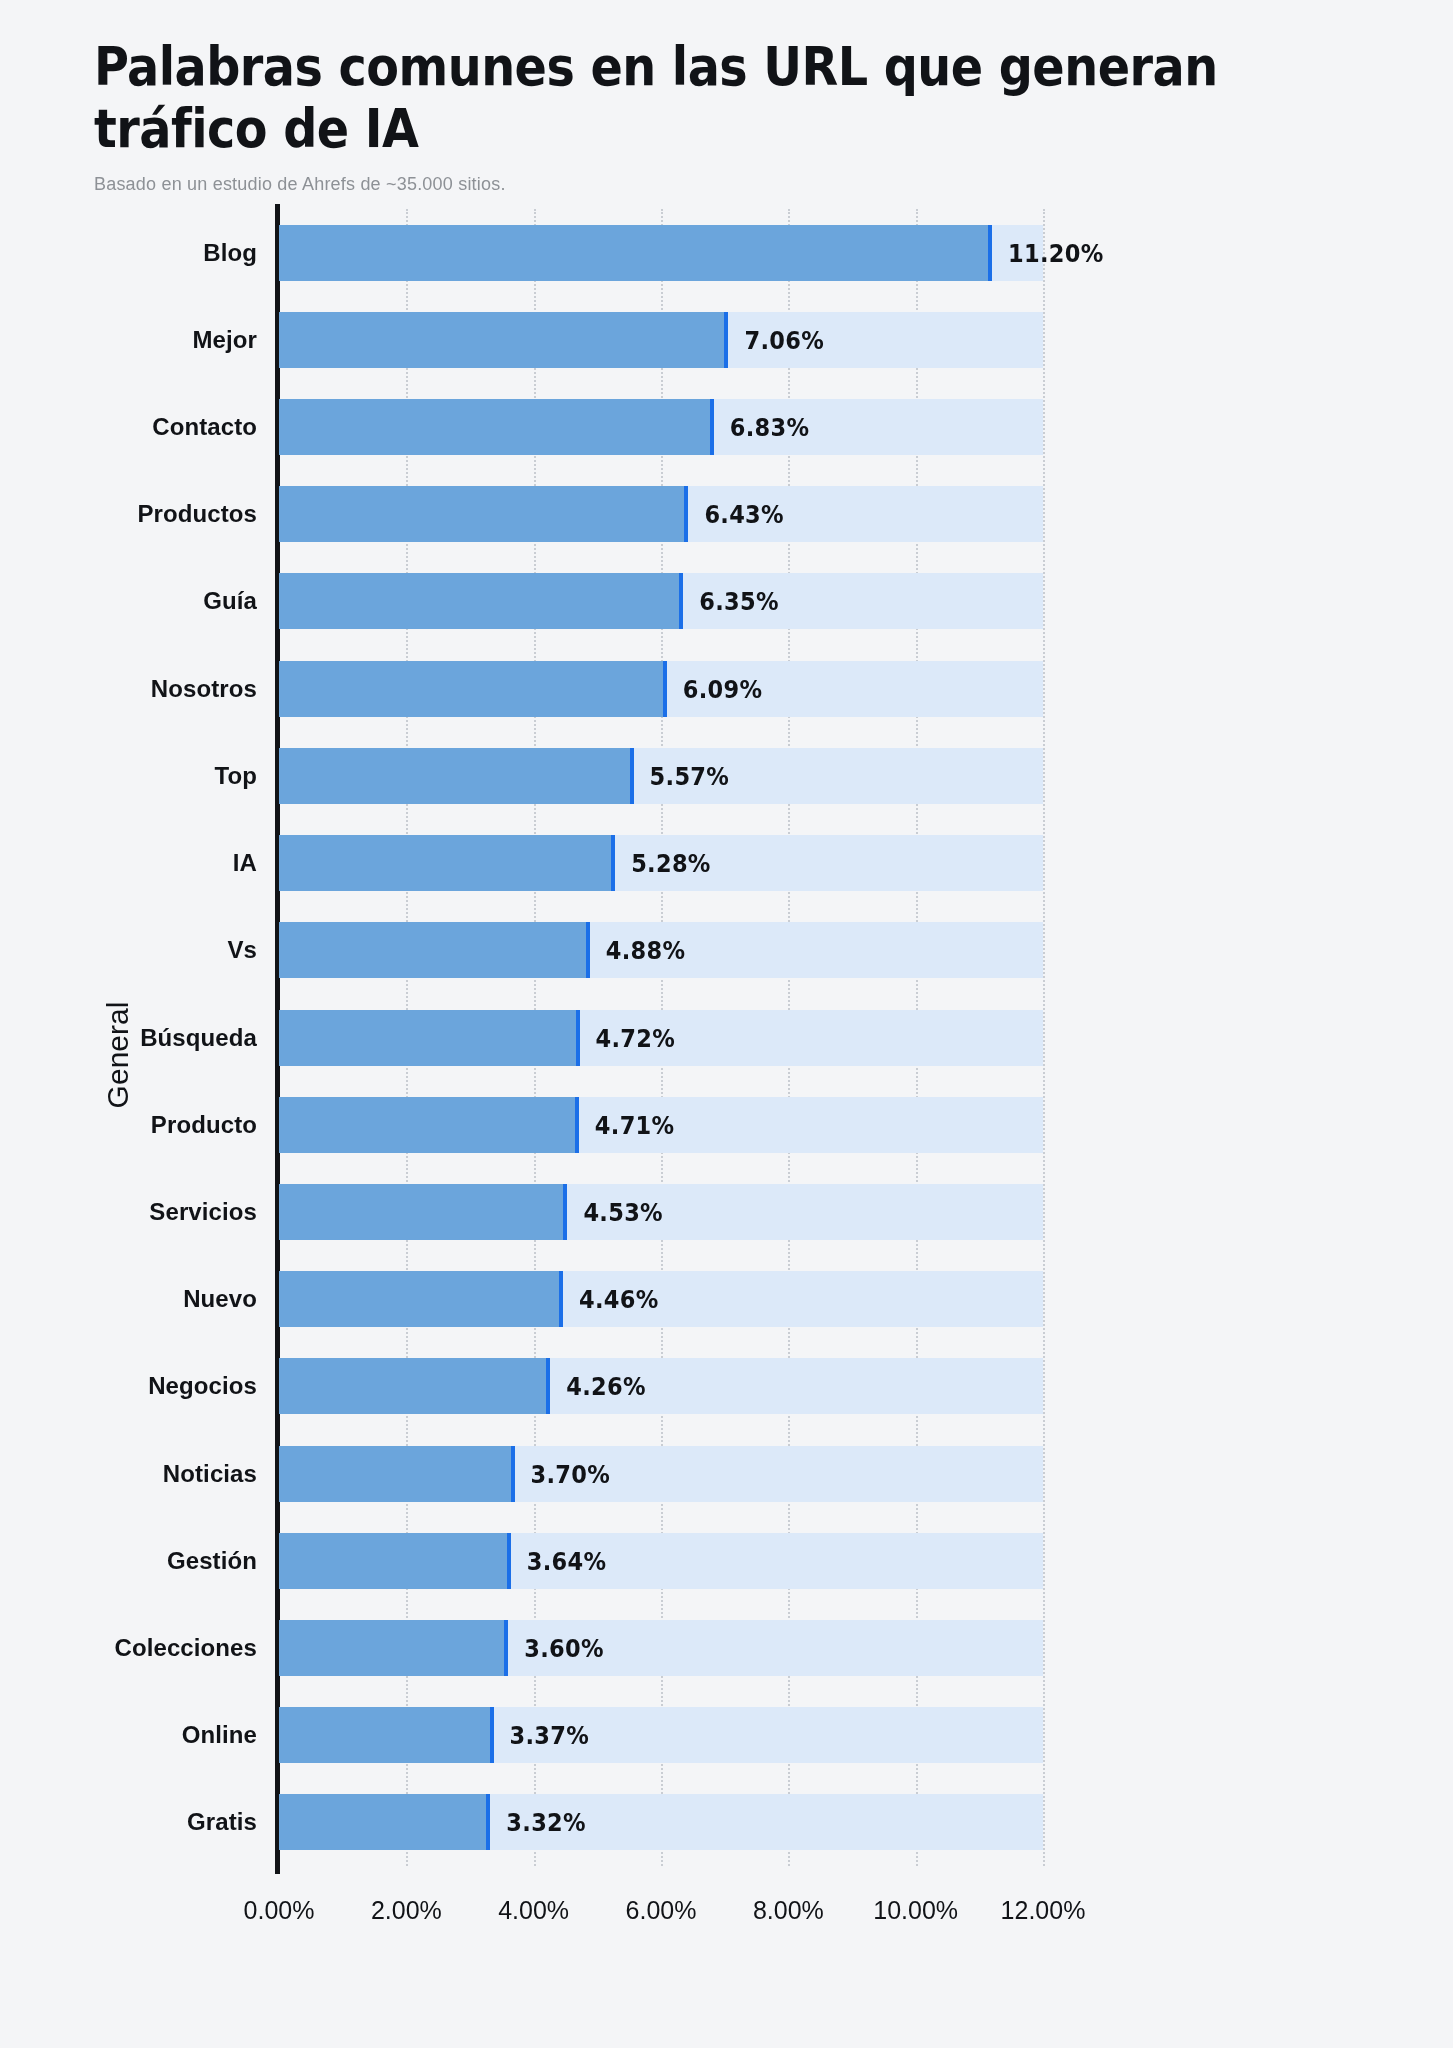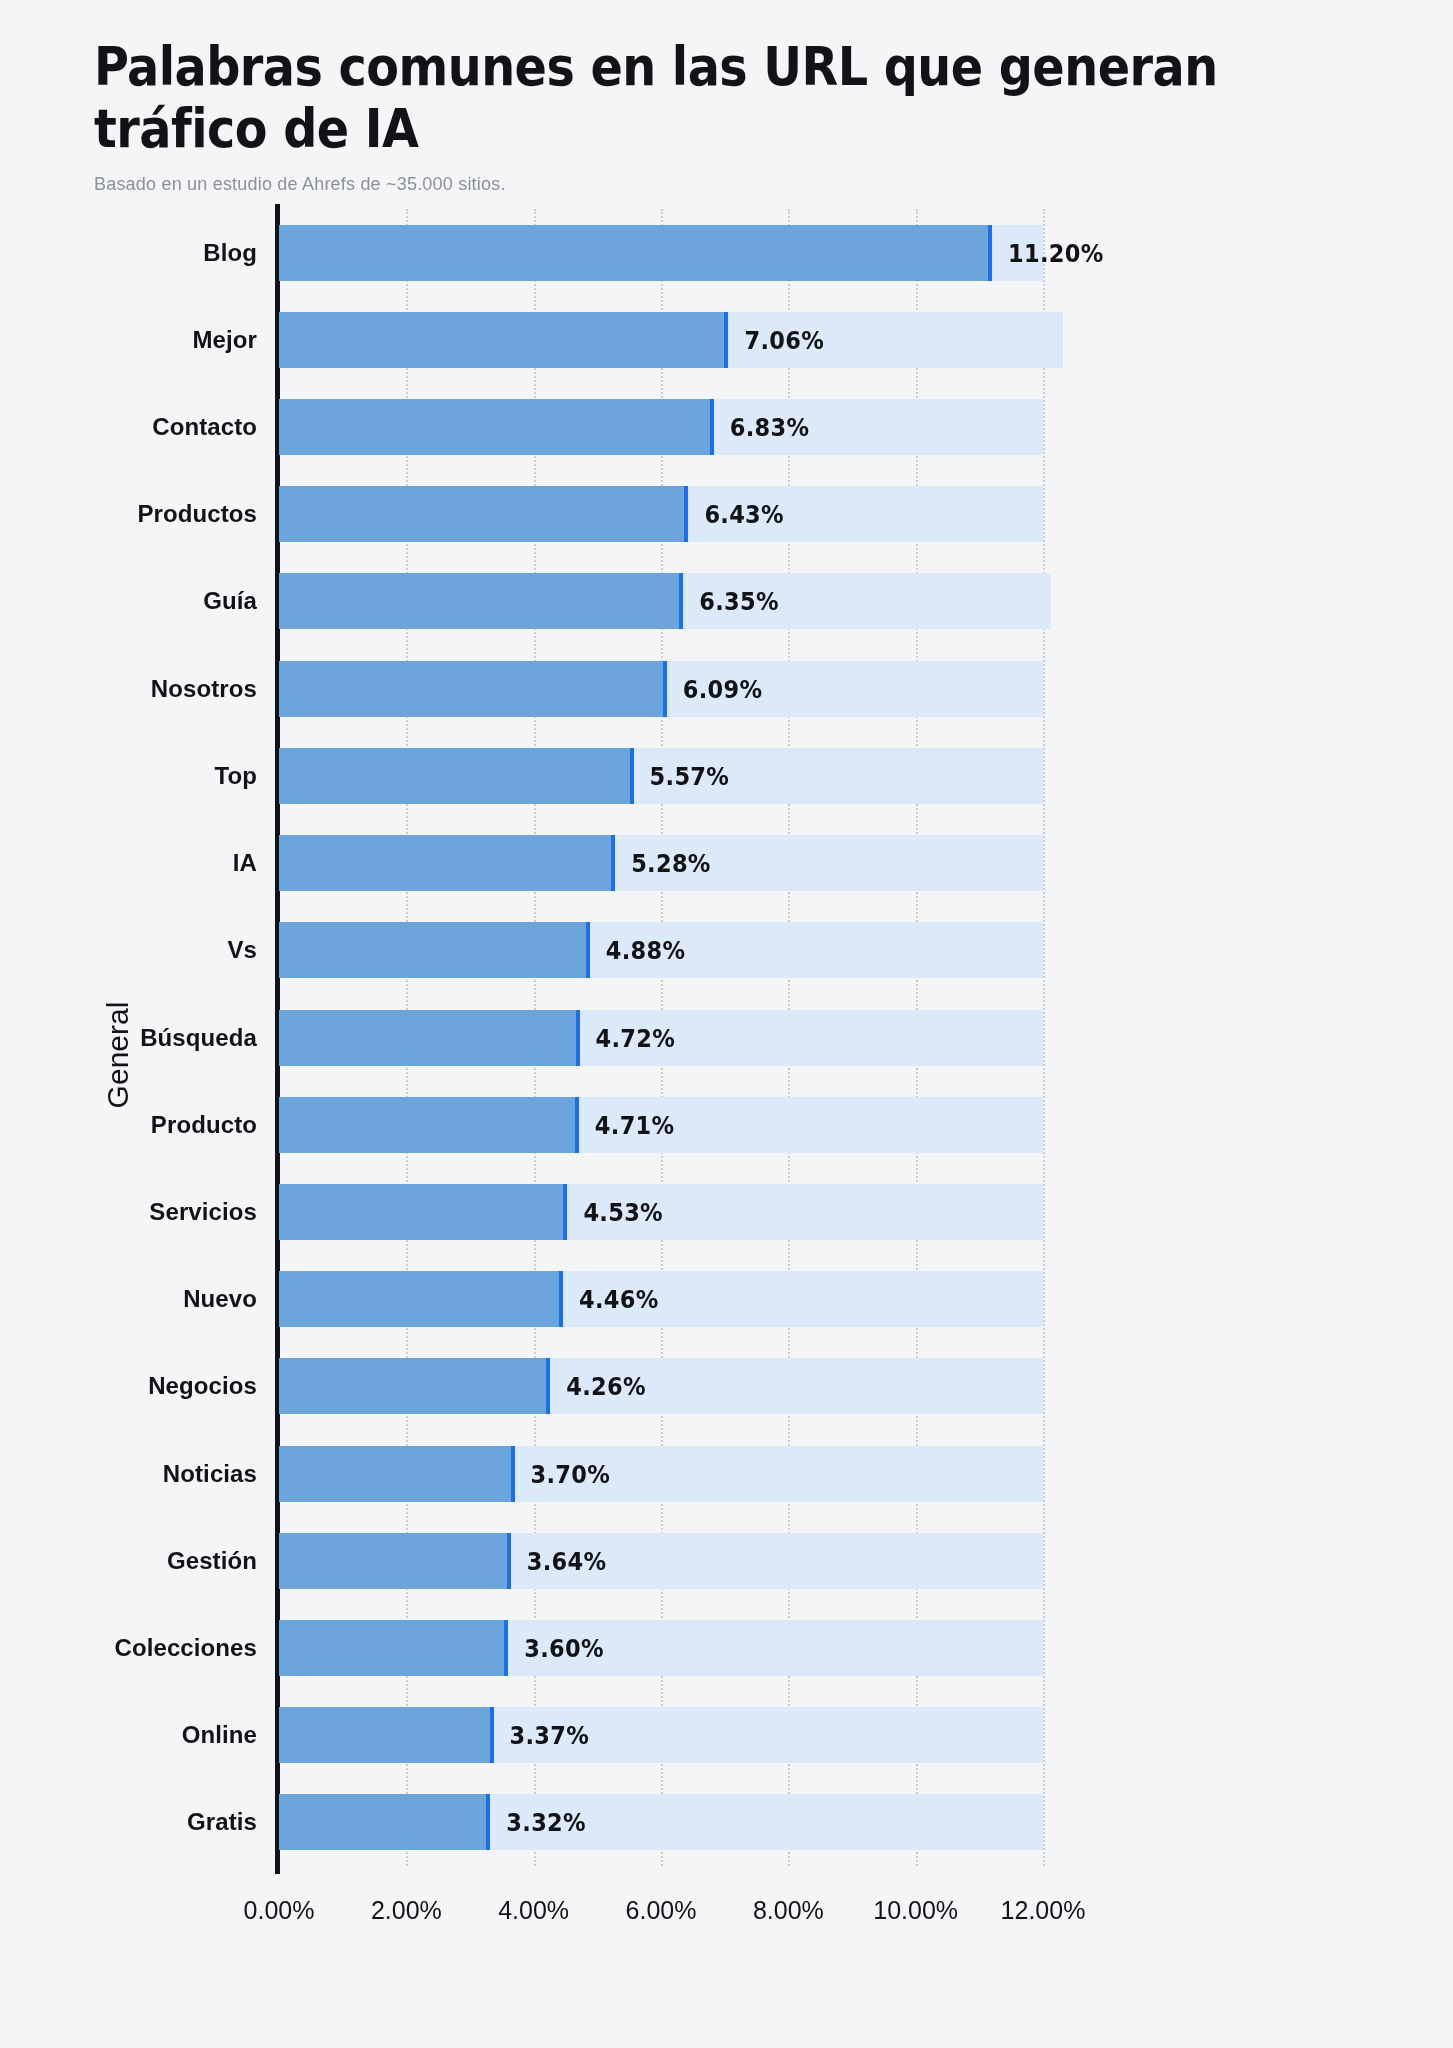--- a/index.html
+++ b/index.html
@@ -118,36 +118,36 @@
         <div class="gridline" style="left: 254.667px;"></div>
         <div class="gridline" style="left: 382px;"></div>
         <div class="gridline" style="left: 509.333px;"></div>
         <div class="gridline" style="left: 636.667px;"></div>
         <div class="gridline" style="left: 764px;"></div>
         <div class="row" style="top: 15.6053px; height: 56px;">
           <div class="track"></div>
           <div class="fill" style="width: 713.067px;"></div>
           <div class="val" style="left: 729.067px;">11.20%</div>
         </div>
-        <div class="row" style="top: 102.816px; height: 56px; padding-left: 20px;">
+        <div class="row" style="top: 102.816px; height: 56px;">
           <div class="track"></div>
           <div class="fill" style="width: 449.487px;"></div>
           <div class="val" style="left: 465.487px;">7.06%</div>
         </div>
         <div class="row" style="top: 190.026px; height: 56px;">
           <div class="track"></div>
           <div class="fill" style="width: 434.843px;"></div>
           <div class="val" style="left: 450.843px;">6.83%</div>
         </div>
         <div class="row" style="top: 277.237px; height: 56px;">
           <div class="track"></div>
           <div class="fill" style="width: 409.377px;"></div>
           <div class="val" style="left: 425.377px;">6.43%</div>
         </div>
-        <div class="row" style="top: 364.447px; height: 56px; padding-left: 8px;">
+        <div class="row" style="top: 364.447px; height: 56px;">
           <div class="track"></div>
           <div class="fill" style="width: 404.283px;"></div>
           <div class="val" style="left: 420.283px;">6.35%</div>
         </div>
         <div class="row" style="top: 451.658px; height: 56px;">
           <div class="track"></div>
           <div class="fill" style="width: 387.73px;"></div>
           <div class="val" style="left: 403.73px;">6.09%</div>
         </div>
         <div class="row" style="top: 538.868px; height: 56px;">

